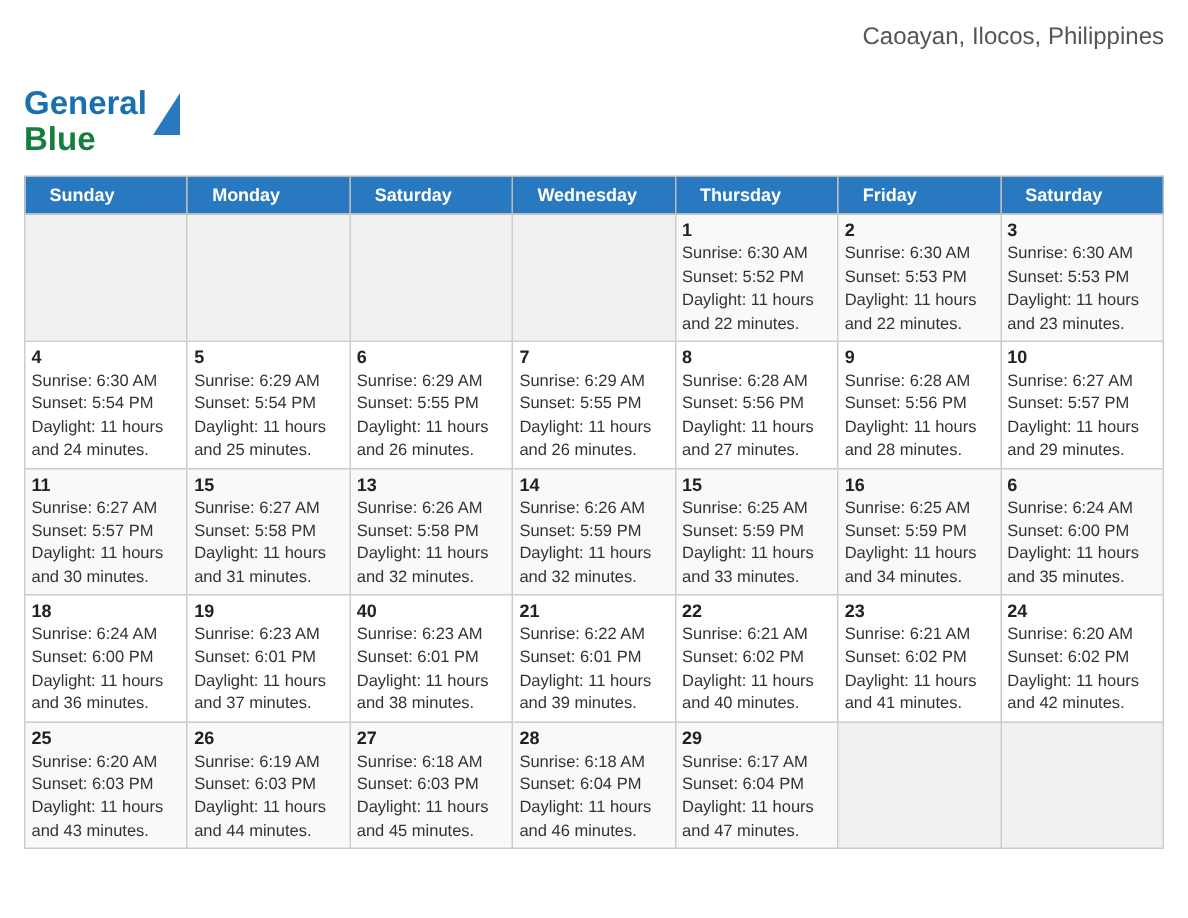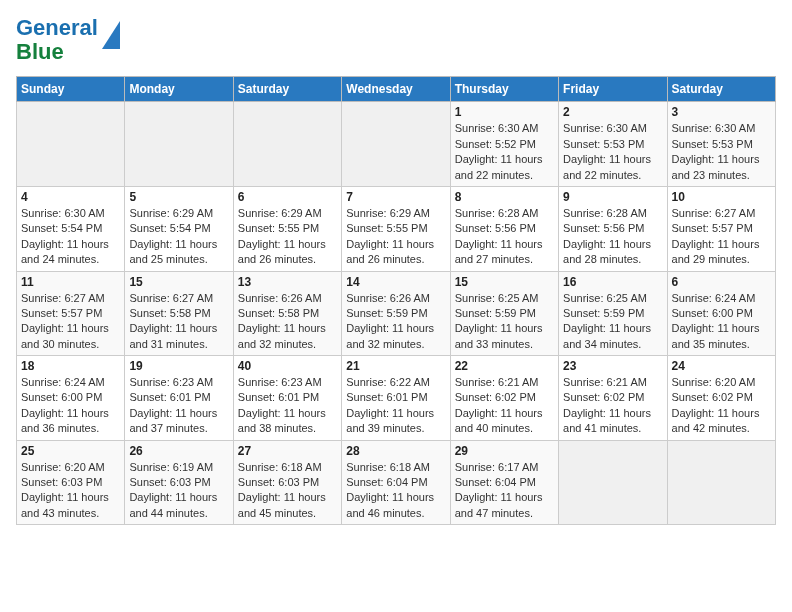--- a/index.html
+++ b/index.html
@@ -12,36 +12,37 @@
     }
     .header {
       display: flex;
       justify-content: space-between;
       align-items: flex-start;
       margin-bottom: 12px;
     }
     .logo {
       display: flex;
       align-items: center;
+      margin-top: 41px;
     }
     .logo-text {
       font-size: 22px;
       font-weight: bold;
       color: #333;
       line-height: 1.1;
     }
     .logo-text span { color: #1a6faf; }
     .title-block { text-align: right; }
     .title-block h1 { font-size: 36px; font-weight: bold; color: #333; }
     .title-block h2 { font-size: 16px; font-weight: normal; color: #555; }
     .calendar { width: 100%; border-collapse: collapse; font-size: 11px; }
     .calendar thead tr th {
       background: #2979c0;
       color: #fff;
-      padding: 5px 4px;
+      padding: 5px 16px;
       text-align: left;
       font-size: 12px;
       font-weight: bold;
       border: 1px solid #bbb;
     }
     .calendar tbody tr td {
       border: 1px solid #ccc;
       vertical-align: top;
       padding: 3px 4px;
       width: calc(100% / 7);
@@ -64,20 +65,21 @@
         <span class="logo-text">
           <span>General</span><br><span style="color:#15803d;">Blue</span>
         </span>
         <svg width="18" height="28" viewBox="0 0 18 28" style="margin-left:2px; margin-top:-10px;">
           <polygon points="0,28 18,28 18,0" fill="#2979c0"></polygon>
         </svg>
       </div>
     </div>
   </div>
   <div class="title-block">
+    <h2>Caoayan, Ilocos, Philippines</h2>
   </div>
 </div>
 
 <table class="calendar">
   <thead>
     <tr id="calendar-headers">
     <th>Sunday</th>
         <th>Monday</th>
         <th>Saturday</th>
         <th>Wednesday</th>

